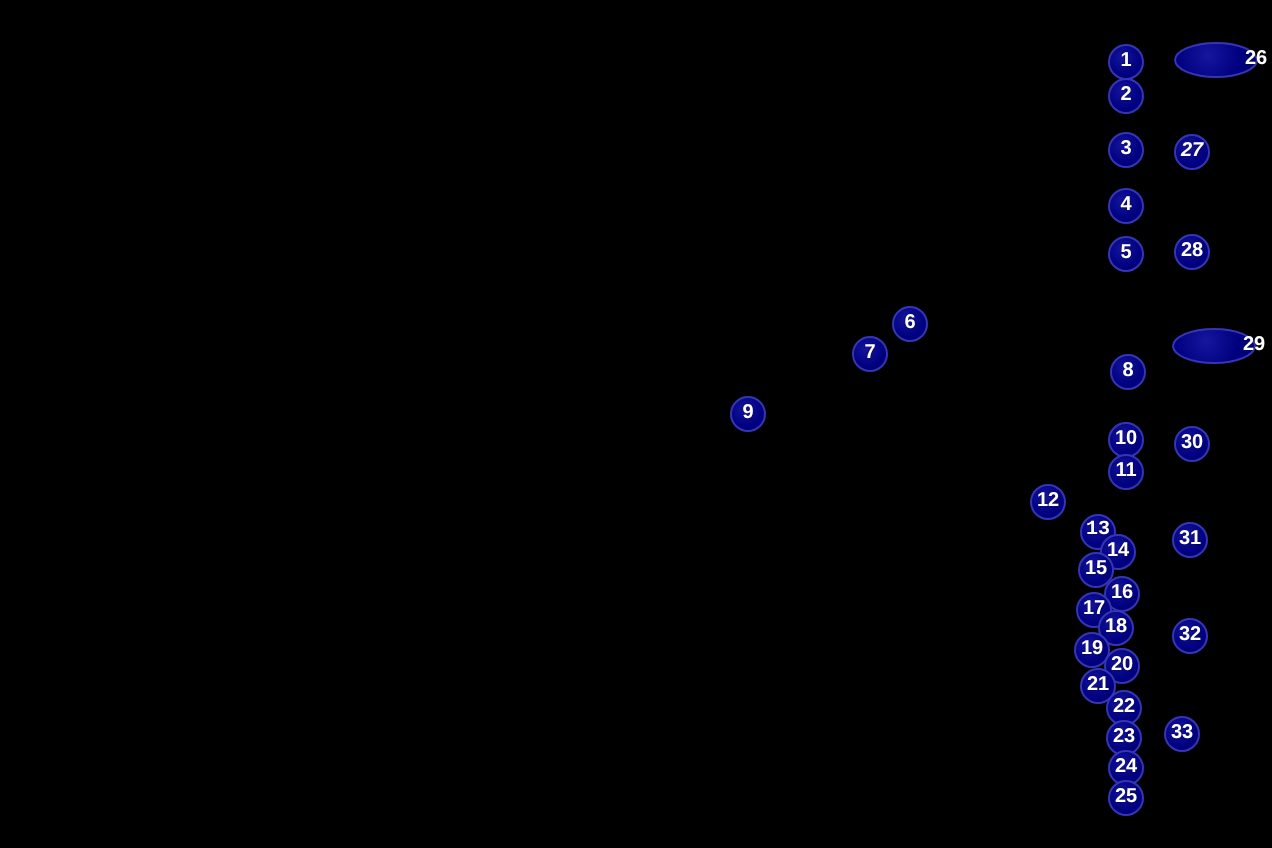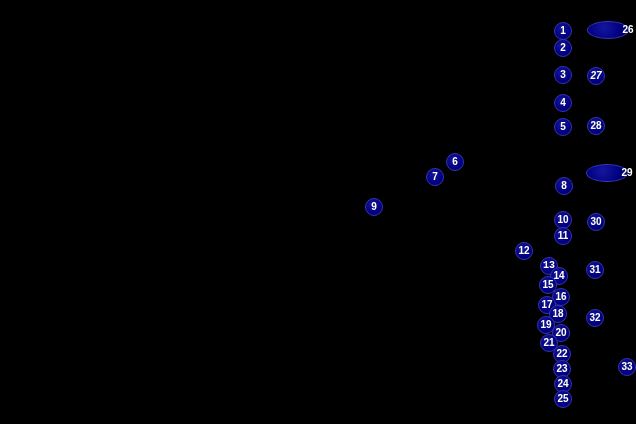--- a/index.html
+++ b/index.html
@@ -131,16 +131,16 @@
     </div>
     <div class="node" style="left: 587px; top: 213px; width: 18px; height: 18px;">
       <span style="color: rgb(255, 255, 255);">30</span>
     </div>
     <div class="node" style="left: 586px; top: 261px; width: 18px; height: 18px;">
       <span style="color: rgb(255, 255, 255);">31</span>
     </div>
     <div class="node" style="left: 586px; top: 309px; width: 18px; height: 18px;">
       <span style="color: rgb(255, 255, 255);">32</span>
     </div>
-    <div class="node" style="left: 618px; top: 358px; width: 18px; height: 18px;">
+    <div class="node" style="left: 582px; top: 358px; width: 18px; height: 18px;">
       <span style="color: rgb(255, 255, 255);">33</span>
     </div>
   </div>
 
 </body></html>

